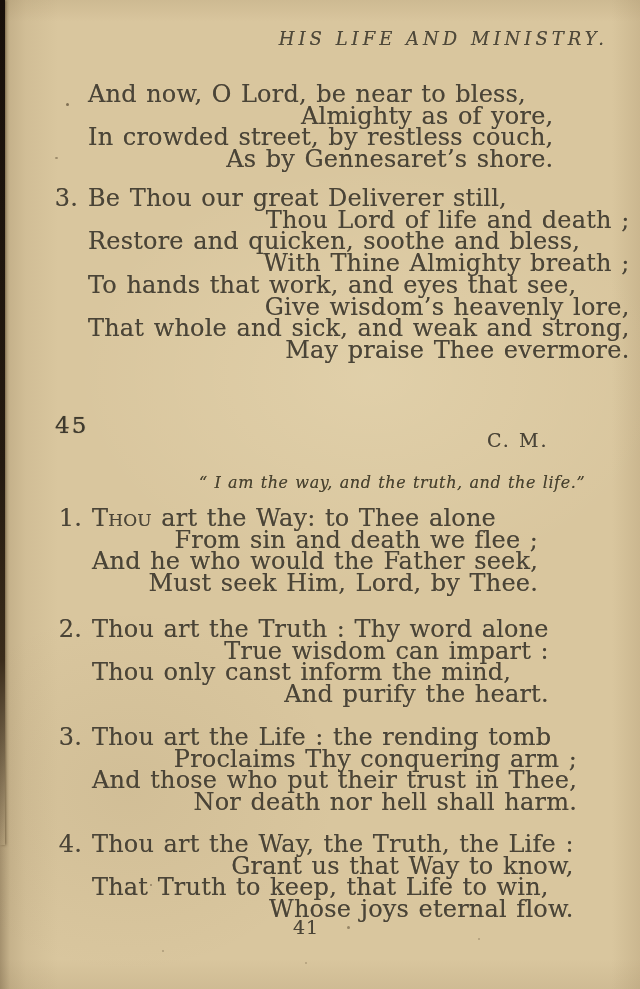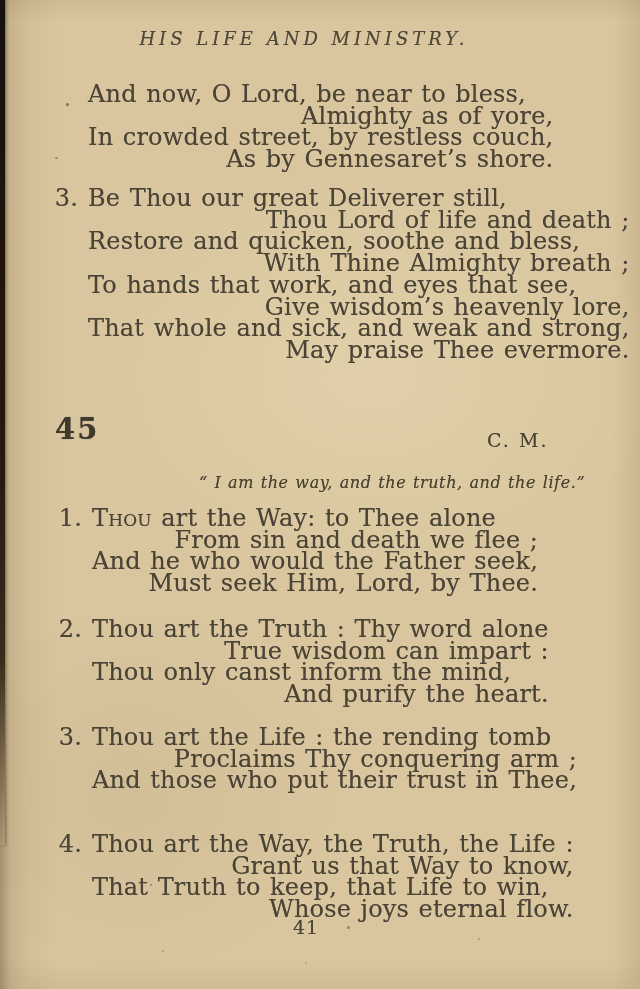--- a/index.html
+++ b/index.html
@@ -27,21 +27,21 @@
     width: 5px; height: 845px;
     background: linear-gradient(to bottom,
       #170f0a 0%, #241a10 55%, #3a2c1b 78%, rgba(58,44,27,0) 100%);
     box-shadow: 1px 0 3px rgba(70,52,28,0.55);
   }
 
   .runhead {
     position: absolute;
     top: 28px; left: 0;
     width: 608px;
-    text-align: center;
+    text-align: right;
     font-style: italic;
     font-size: 18px;
     letter-spacing: 4px;
     color: #4e4839;
     text-shadow: 0 0 0.5px rgba(78,72,57,0.6);
   }
 
   .stanza {
     position: absolute;
     font-size: 24px;
@@ -57,22 +57,22 @@
     width: 24px;
     text-align: right;
   }
   .stanza .line { position: relative; }
   .stanza .line.indent { margin-left: 22px; text-align: right; }
   .smallcaps { font-variant: small-caps; }
 
   .hymn-number {
     position: absolute;
     left: 55px; top: 412px;
-    font-size: 29px;
-    font-weight: 700;
+    font-size: 23px;
+    font-weight: 400;
     letter-spacing: 2px;
     color: #3f3a2e;
     text-shadow: 0 0 0.8px rgba(63,58,46,0.8);
   }
   .hymn-meter {
     position: absolute;
     left: 487px; top: 429px;
     font-size: 19px;
     letter-spacing: 2px;
     color: #4a4437;
@@ -152,20 +152,21 @@
     <div class="line indent">True wisdom can impart :</div>
     <div class="line">Thou only canst inform the mind,</div>
     <div class="line indent">And purify the heart.</div>
   </div>
 
   <div class="stanza" style="left:92px; top:727px;">
     <span class="num">3.</span>
     <div class="line">Thou art the Life : the rending tomb</div>
     <div class="line indent">Proclaims Thy conquering arm ;</div>
     <div class="line">And those who put their trust in Thee,</div>
+    <div class="line indent">Nor death nor hell shall harm.</div>
   </div>
 
   <div class="stanza" style="left:92px; top:834px;">
     <span class="num">4.</span>
     <div class="line">Thou art the Way, the Truth, the Life :</div>
     <div class="line indent">Grant us that Way to know,</div>
     <div class="line">That Truth to keep, that Life to win,</div>
     <div class="line indent">Whose joys eternal flow.</div>
   </div>
 

